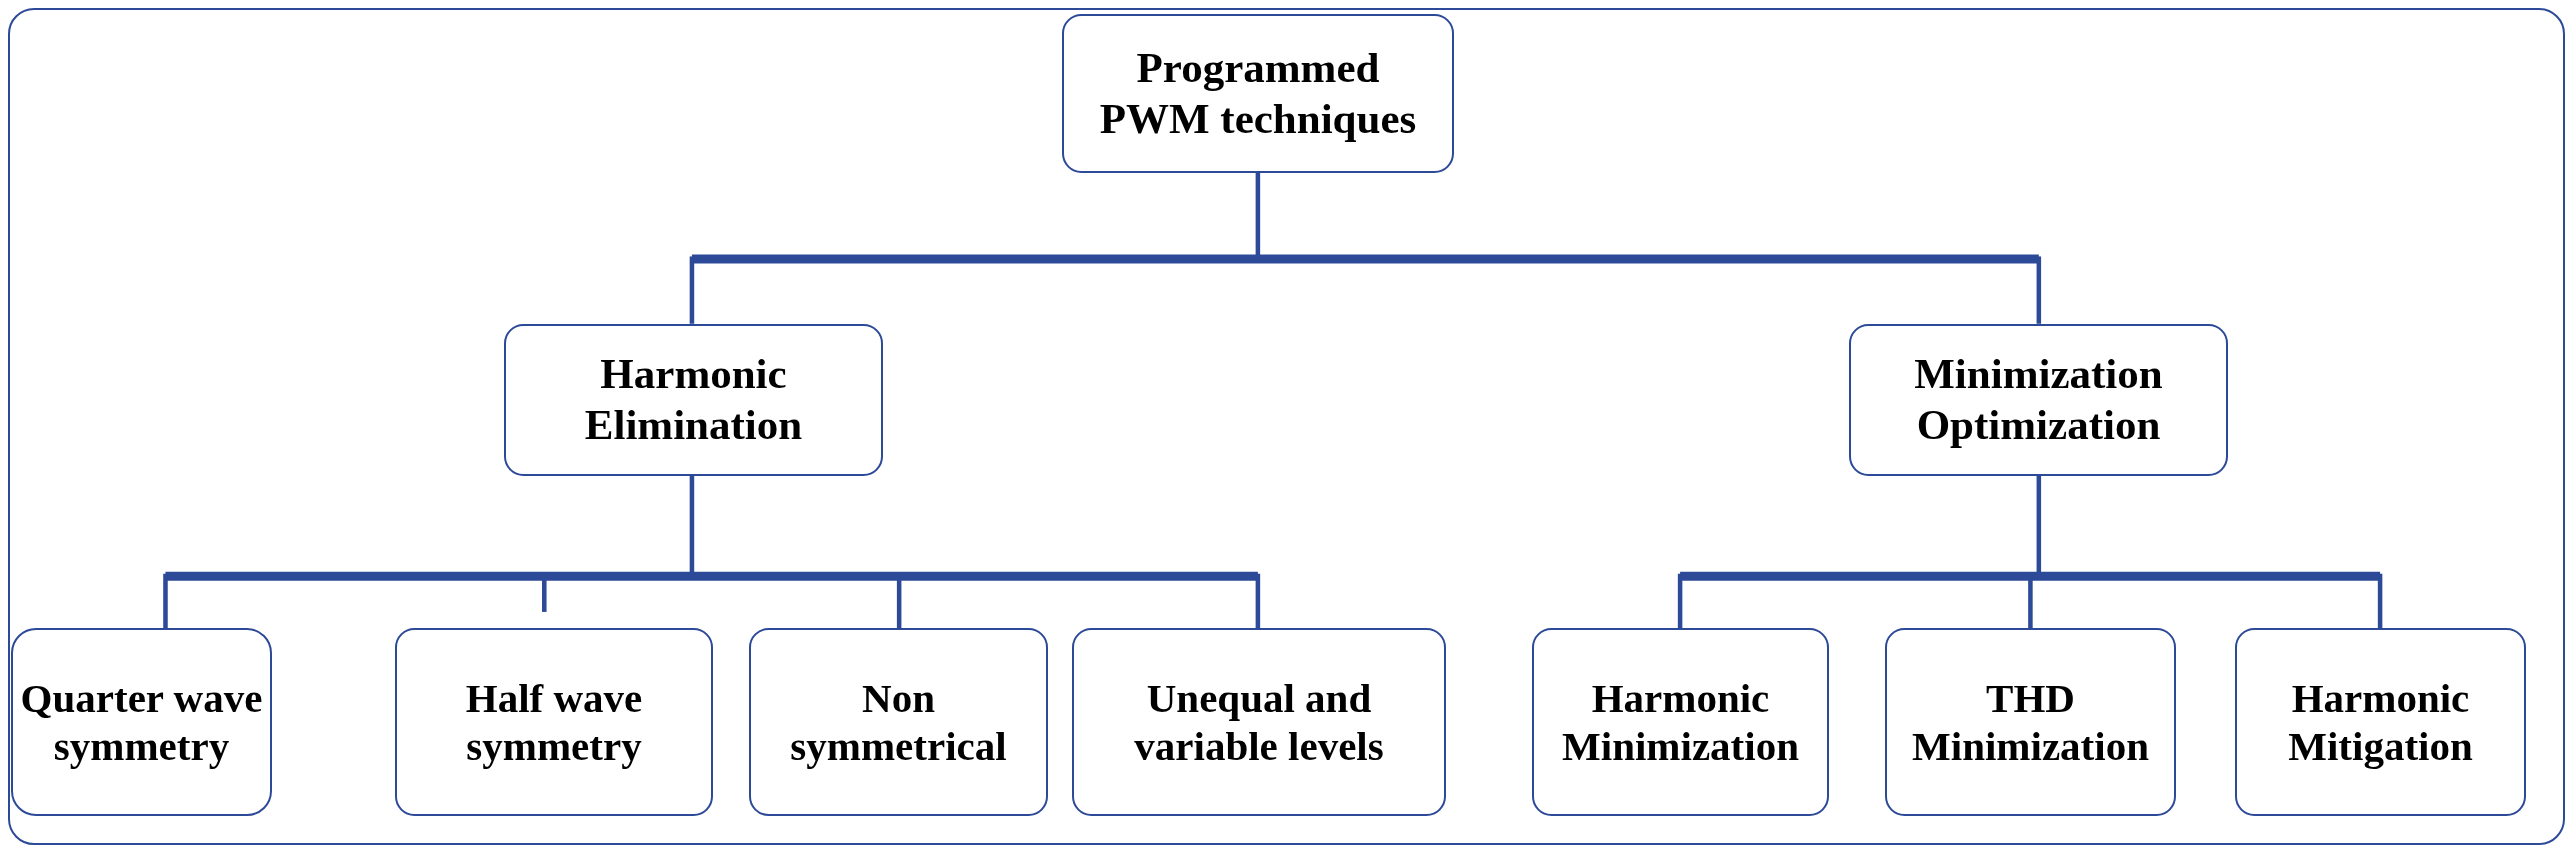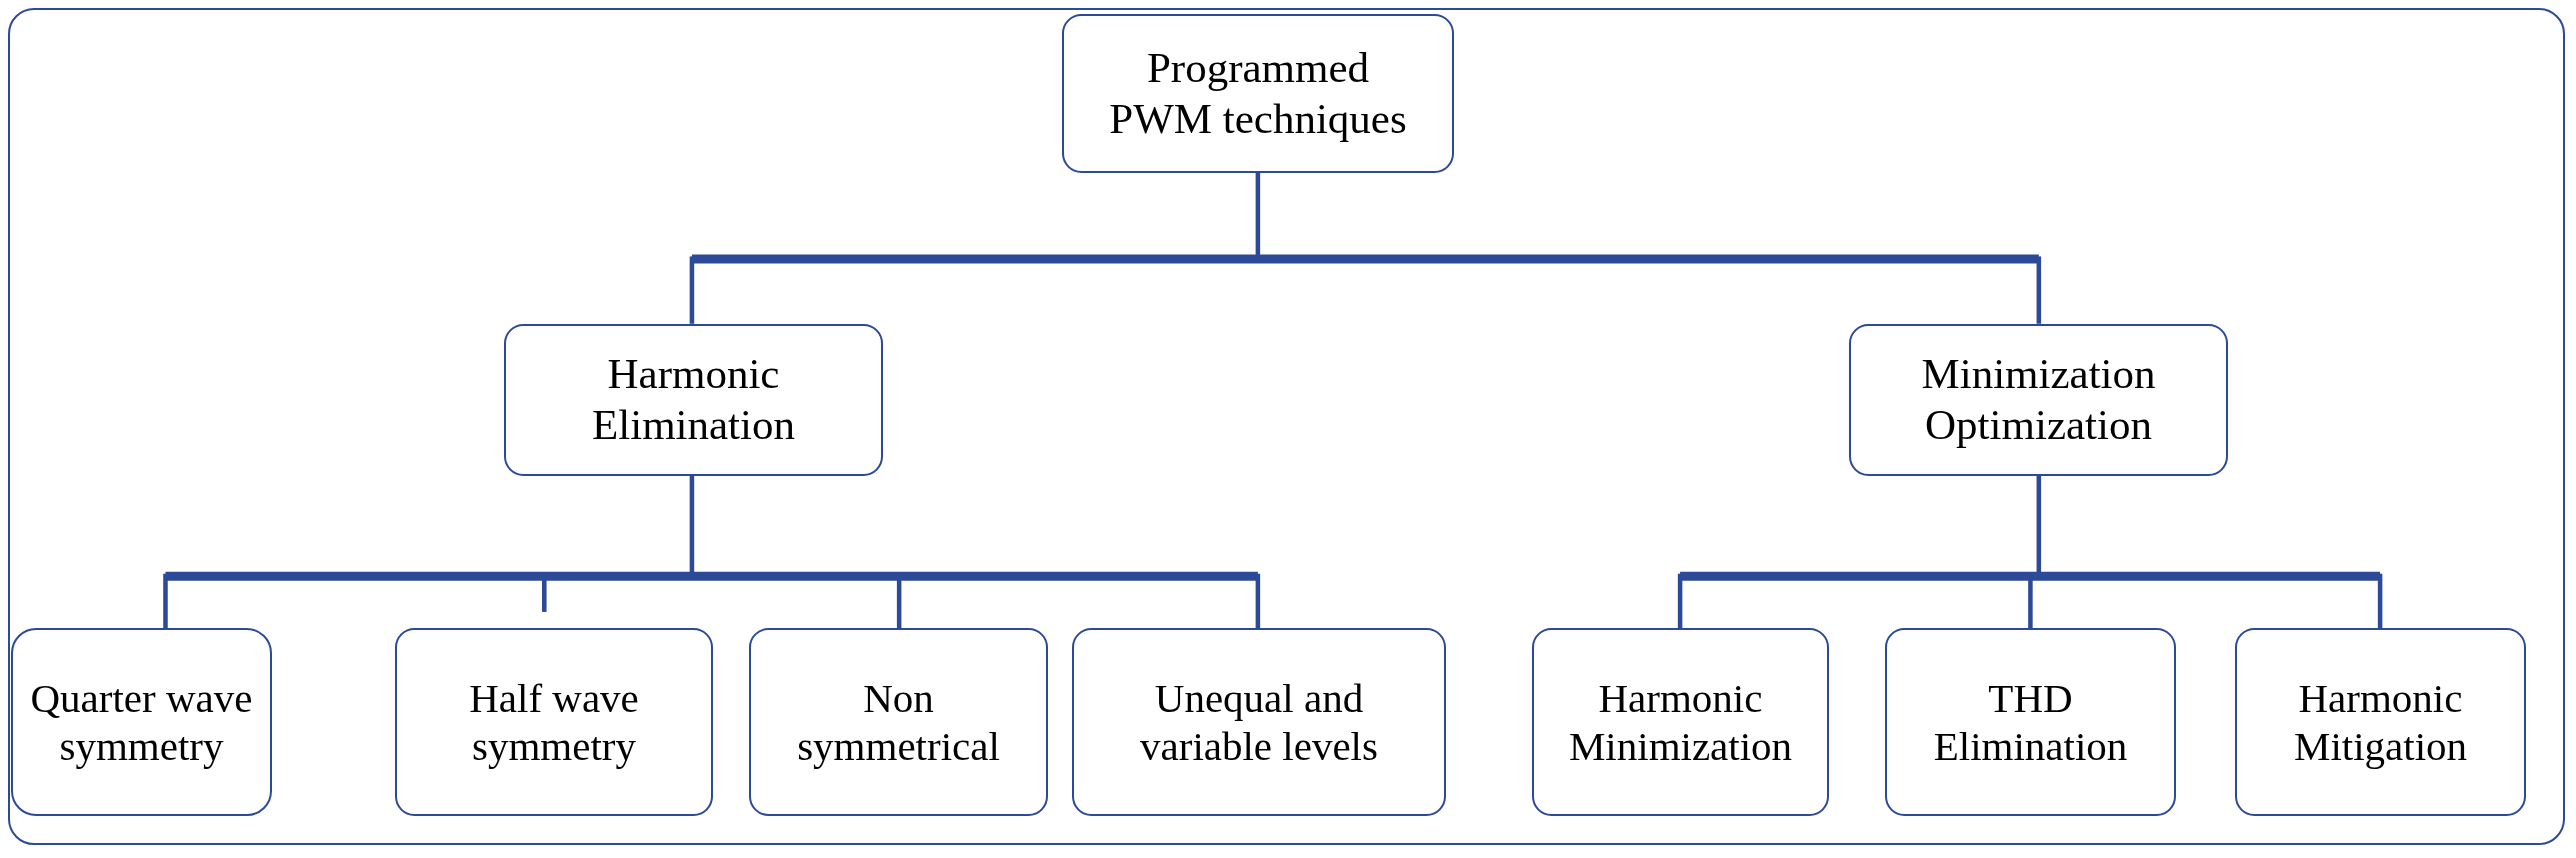--- a/index.html
+++ b/index.html
@@ -45,20 +45,21 @@
     align-items: center;
     justify-content: center;
     text-align: center;
     color: #000000;
     line-height: 1.18;
     padding: 2.6px 6.5px;
   }
   .node .label {
     display: block;
     white-space: pre-line;
+    font-weight: bold;
   }
   .node-root {
     left: 1062px;
     top: 14.2px;
     width: 392px;
     height: 159px;
     font-size: 43px;
   }
   .node-l2 {
     top: 324px;
@@ -148,21 +149,21 @@
     <span class="label">Non
 symmetrical</span>
   </div>
 
   <div class="node node-leaf" id="node-harmonic-minimization">
     <span class="label">Harmonic
 Minimization</span>
   </div>
   <div class="node node-leaf" id="node-thd-minimization">
     <span class="label">THD
-Elimination</span>
+Minimization</span>
   </div>
   <div class="node node-leaf" id="node-harmonic-mitigation">
     <span class="label">Harmonic
 Mitigation</span>
   </div>
 
 </div>
 
 
 </body></html>

